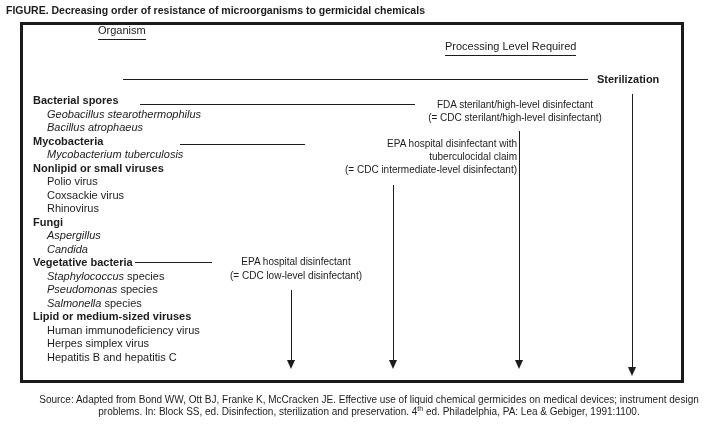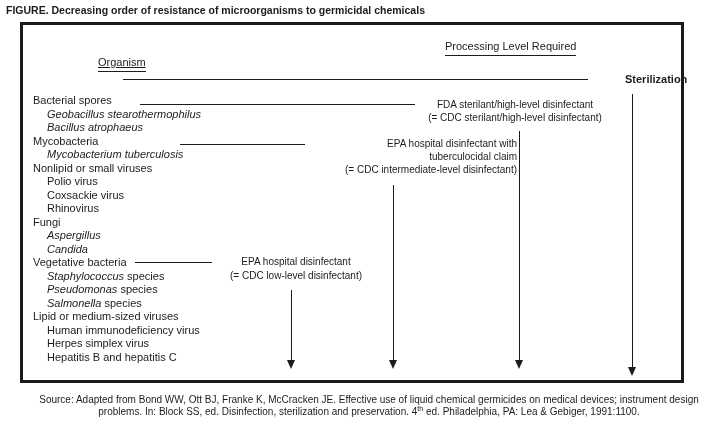--- a/index.html
+++ b/index.html
@@ -3,28 +3,28 @@
 <meta charset="utf-8">
 <style>
   html,body { margin:0; padding:0; background:#ffffff; }
   .page {
     position:relative; width:707px; height:427px; background:#ffffff;
     font-family:"Liberation Sans", sans-serif; color:#1c1c1c; overflow:hidden;border-radius:11px;
   }
   .fig-title { position:absolute; left:6px; top:4px; font-size:10.5px; font-weight:bold; white-space:nowrap; }
   .box { position:absolute; left:20px; top:22px; width:658px; height:355px; border:3px solid #1a1a1a; }
   .col-header { position:absolute; font-size:11px; padding-bottom:3px; border-bottom:1.5px solid #1c1c1c; white-space:nowrap; }
-  .hdr-org  { left:98px;  top:56px;text-decoration:underline; }
+  .hdr-org  { left:98px;  top:24px; }
   .hdr-proc { left:445px; top:40px; }
   .hline { position:absolute; height:1px; background:#1c1c1c; }
   .vline { position:absolute; width:1px; background:#1c1c1c; }
   .ahead { position:absolute; width:0; height:0; border-left:4px solid transparent; border-right:4px solid transparent; border-top:9px solid #1c1c1c; }
-  .ster-label { position:absolute; left:597px; top:73px; font-size:11px; font-weight:bold; white-space:nowrap;margin-left:28px; }
+  .ster-label { position:absolute; left:597px; top:73px; font-size:11px; font-weight:bold; white-space:nowrap; }
   .org-list { position:absolute; left:33px; top:94px; font-size:11px; line-height:13.5px; white-space:nowrap; }
-  .org-row.cat { font-weight:normal; }
+  .org-row.cat { font-weight:bold; }
   .org-row.sp  { padding-left:14px; }
   .it { font-style:italic; }
   .plabel { position:absolute; text-align:center; font-size:10px; font-weight:normal; white-space:nowrap; }
   .p-fda  { left:390px; top:99px;  width:250px; line-height:12.5px; }
   .p-tb   { left:267px; top:137px; width:250px; line-height:13px;text-align:right; }
   .p-low  { left:171px; top:255px; width:250px; line-height:13.5px; }
   .footer { position:absolute; left:19px; top:394px; width:700px; font-size:10px; line-height:12px;text-align:center; }
   .footer sup { font-size:7px; line-height:0; }
 </style>
 </head>

